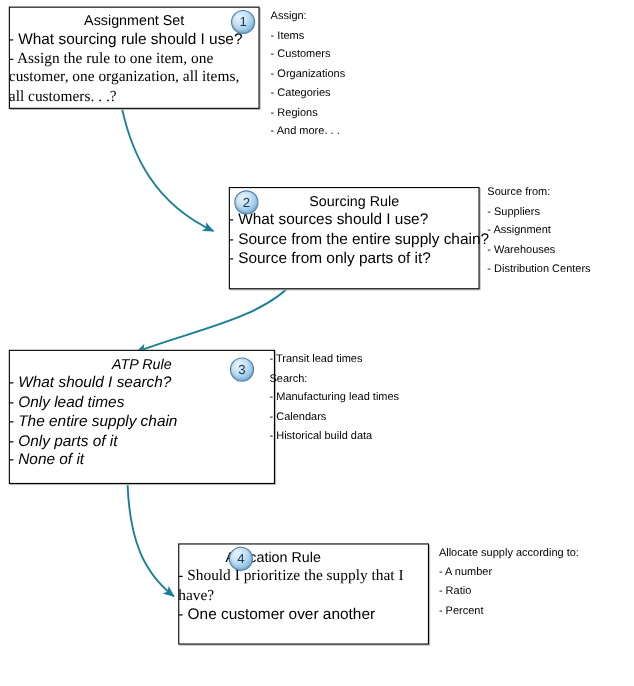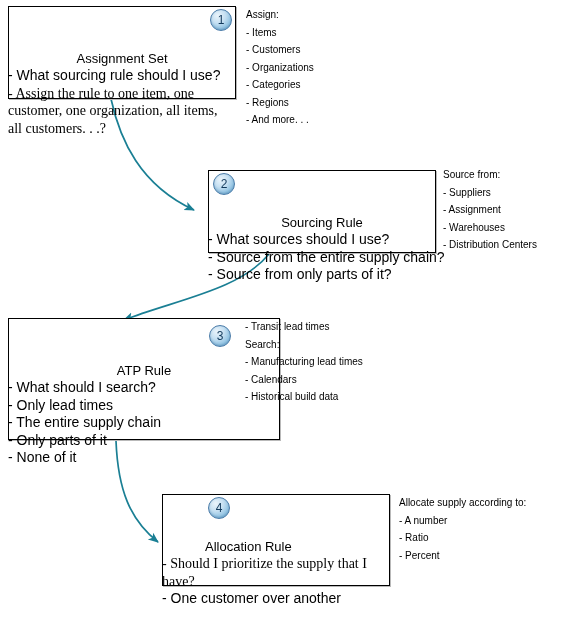--- a/index.html
+++ b/index.html
@@ -34,21 +34,20 @@
     border: 1px solid #000000;
     box-shadow: 1px 1px 0 0 #b9b9b9;
     box-sizing: border-box;
   }
   .node-title {
     text-align: center;
     font-size: 13px;
     line-height: 17px;
     padding-top: 3px;
     white-space: nowrap;
-    margin-top: 40px;
   }
   .node-lines {
     font-size: 14px;
     line-height: 17.5px;
     padding: 0 2px 2px 2px;
   }
   .node-line {
     white-space: nowrap;
     margin-left: -3px;
   }
@@ -109,39 +108,39 @@
   <div class="side-list" style="left:246px; top:6px;">
     <div>Assign:</div>
     <div>- Items</div>
     <div>- Customers</div>
     <div>- Organizations</div>
     <div>- Categories</div>
     <div>- Regions</div>
     <div>- And more. . .</div>
   </div>
 
-  <div class="node-box" style="left:208px; top:170px; width:228px; height:83px;">
+  <div class="node-box" style="left:208px; top:170px; width:228px; height:93px;">
     <div class="node-title">Sourcing Rule</div>
     <div class="node-lines">
       <div class="node-line">- What sources should I use?</div>
       <div class="node-line">- Source from the entire supply chain?</div>
       <div class="node-line">- Source from only parts of it?</div>
     </div>
   </div>
   <div class="badge" style="left:213px; top:173px;">2</div>
 
   <div class="side-list" style="left:443px; top:166px;">
     <div>Source from:</div>
     <div>- Suppliers</div>
     <div>- Assignment</div>
     <div>- Warehouses</div>
     <div>- Distribution Centers</div>
   </div>
 
-  <div class="node-box" style="left:8px; top:318px; width:272px; height:122px;">
+  <div class="node-box" style="left:8px; top:318px; width:242px; height:122px;font-style:italic;">
     <div class="node-title">ATP Rule</div>
     <div class="node-lines">
       <div class="node-line">- What should I search?</div>
       <div class="node-line">- Only lead times</div>
       <div class="node-line">- The  entire supply chain</div>
       <div class="node-line">- Only parts of it</div>
       <div class="node-line">- None of it</div>
     </div>
   </div>
   <div class="badge" style="left:209px; top:325px;">3</div>

